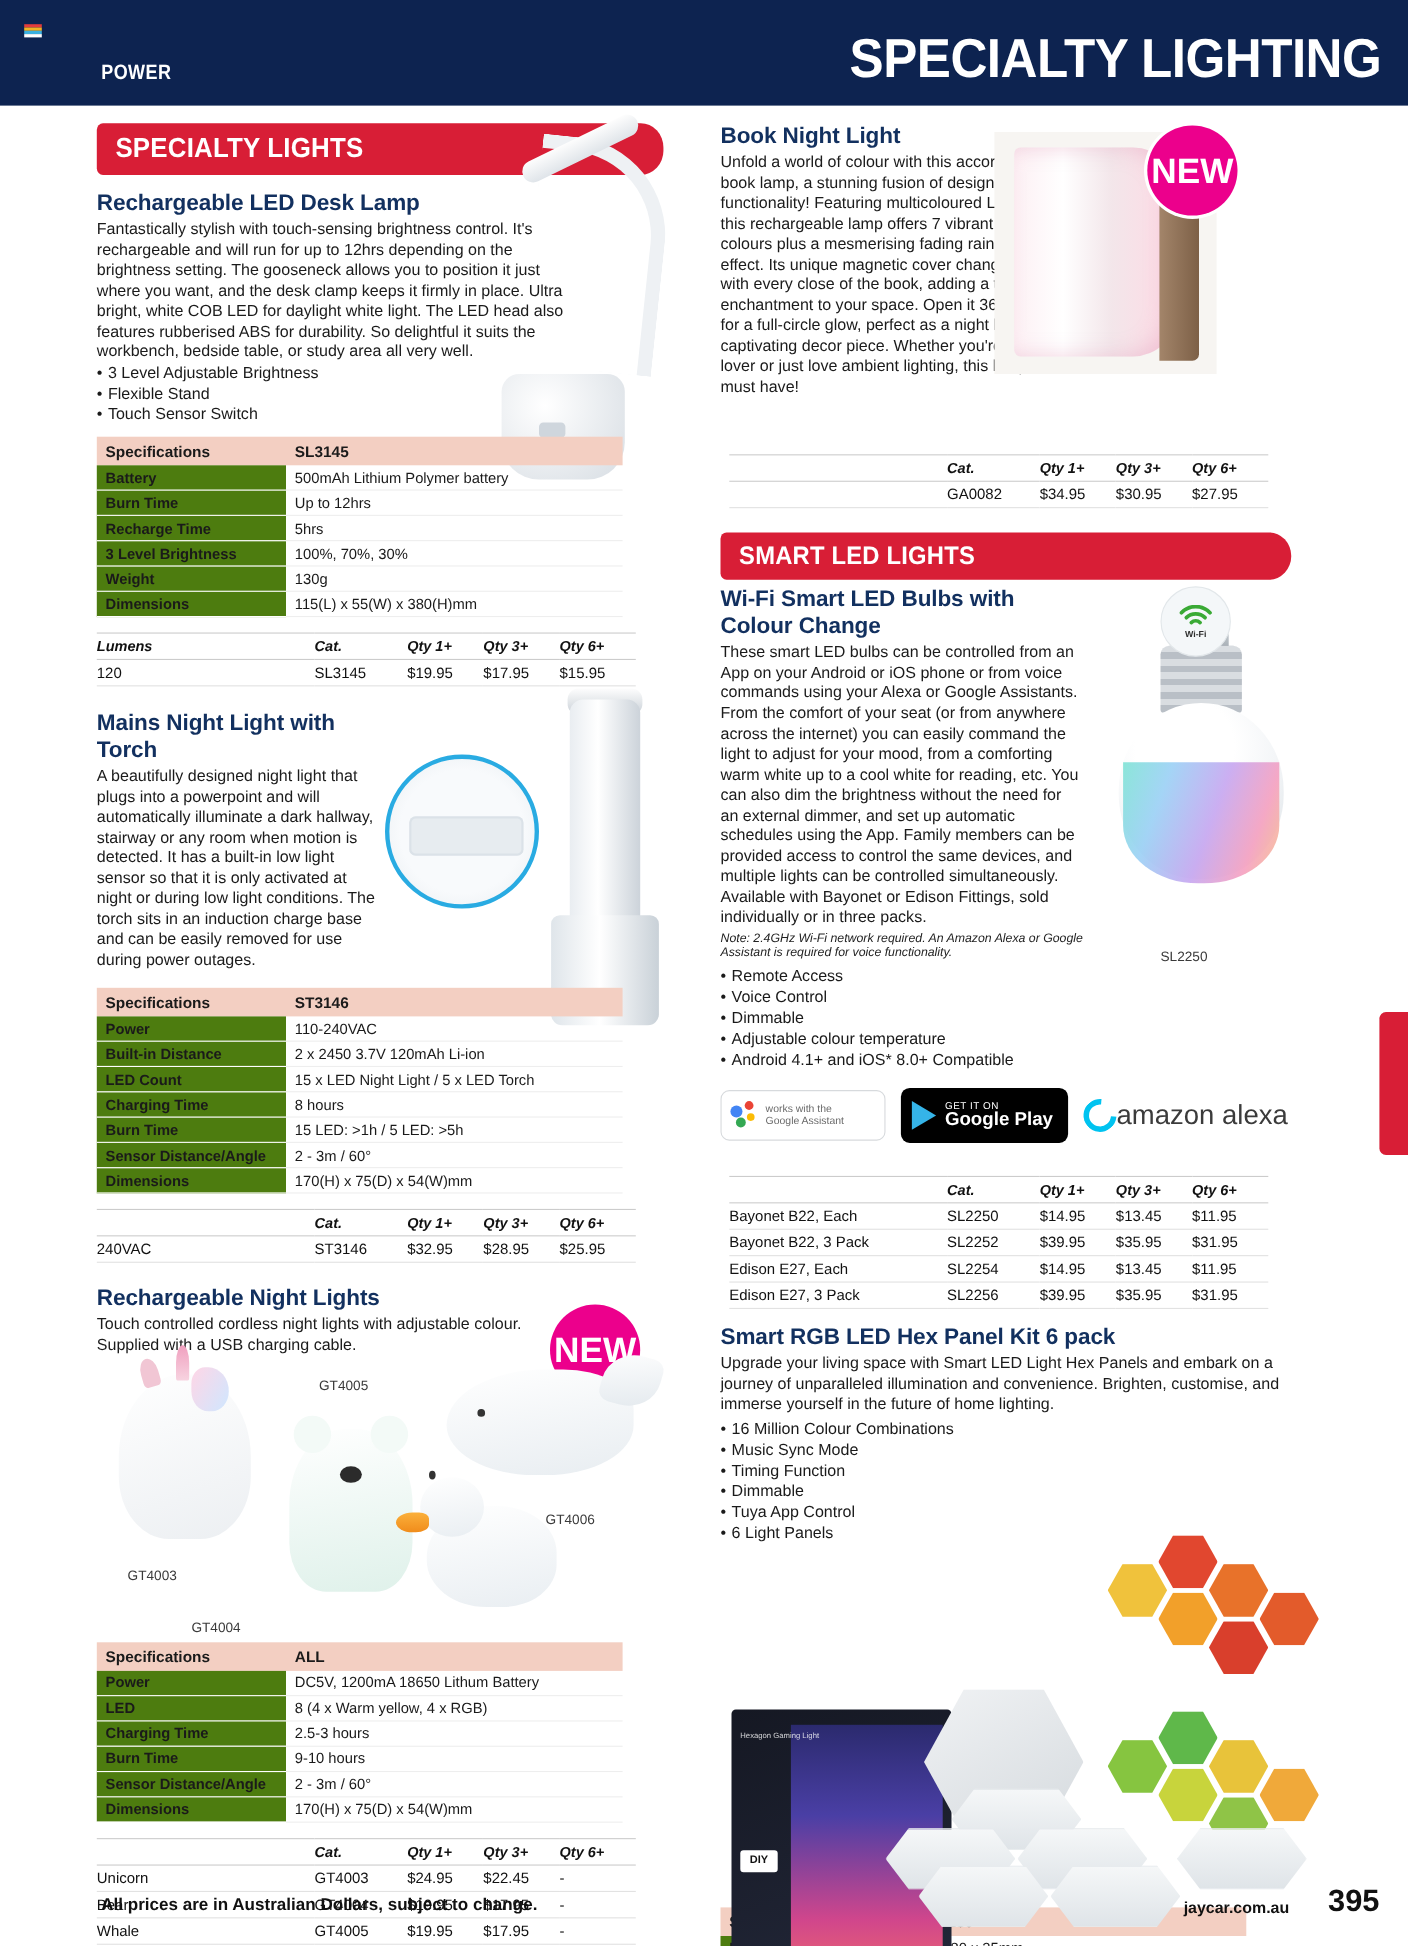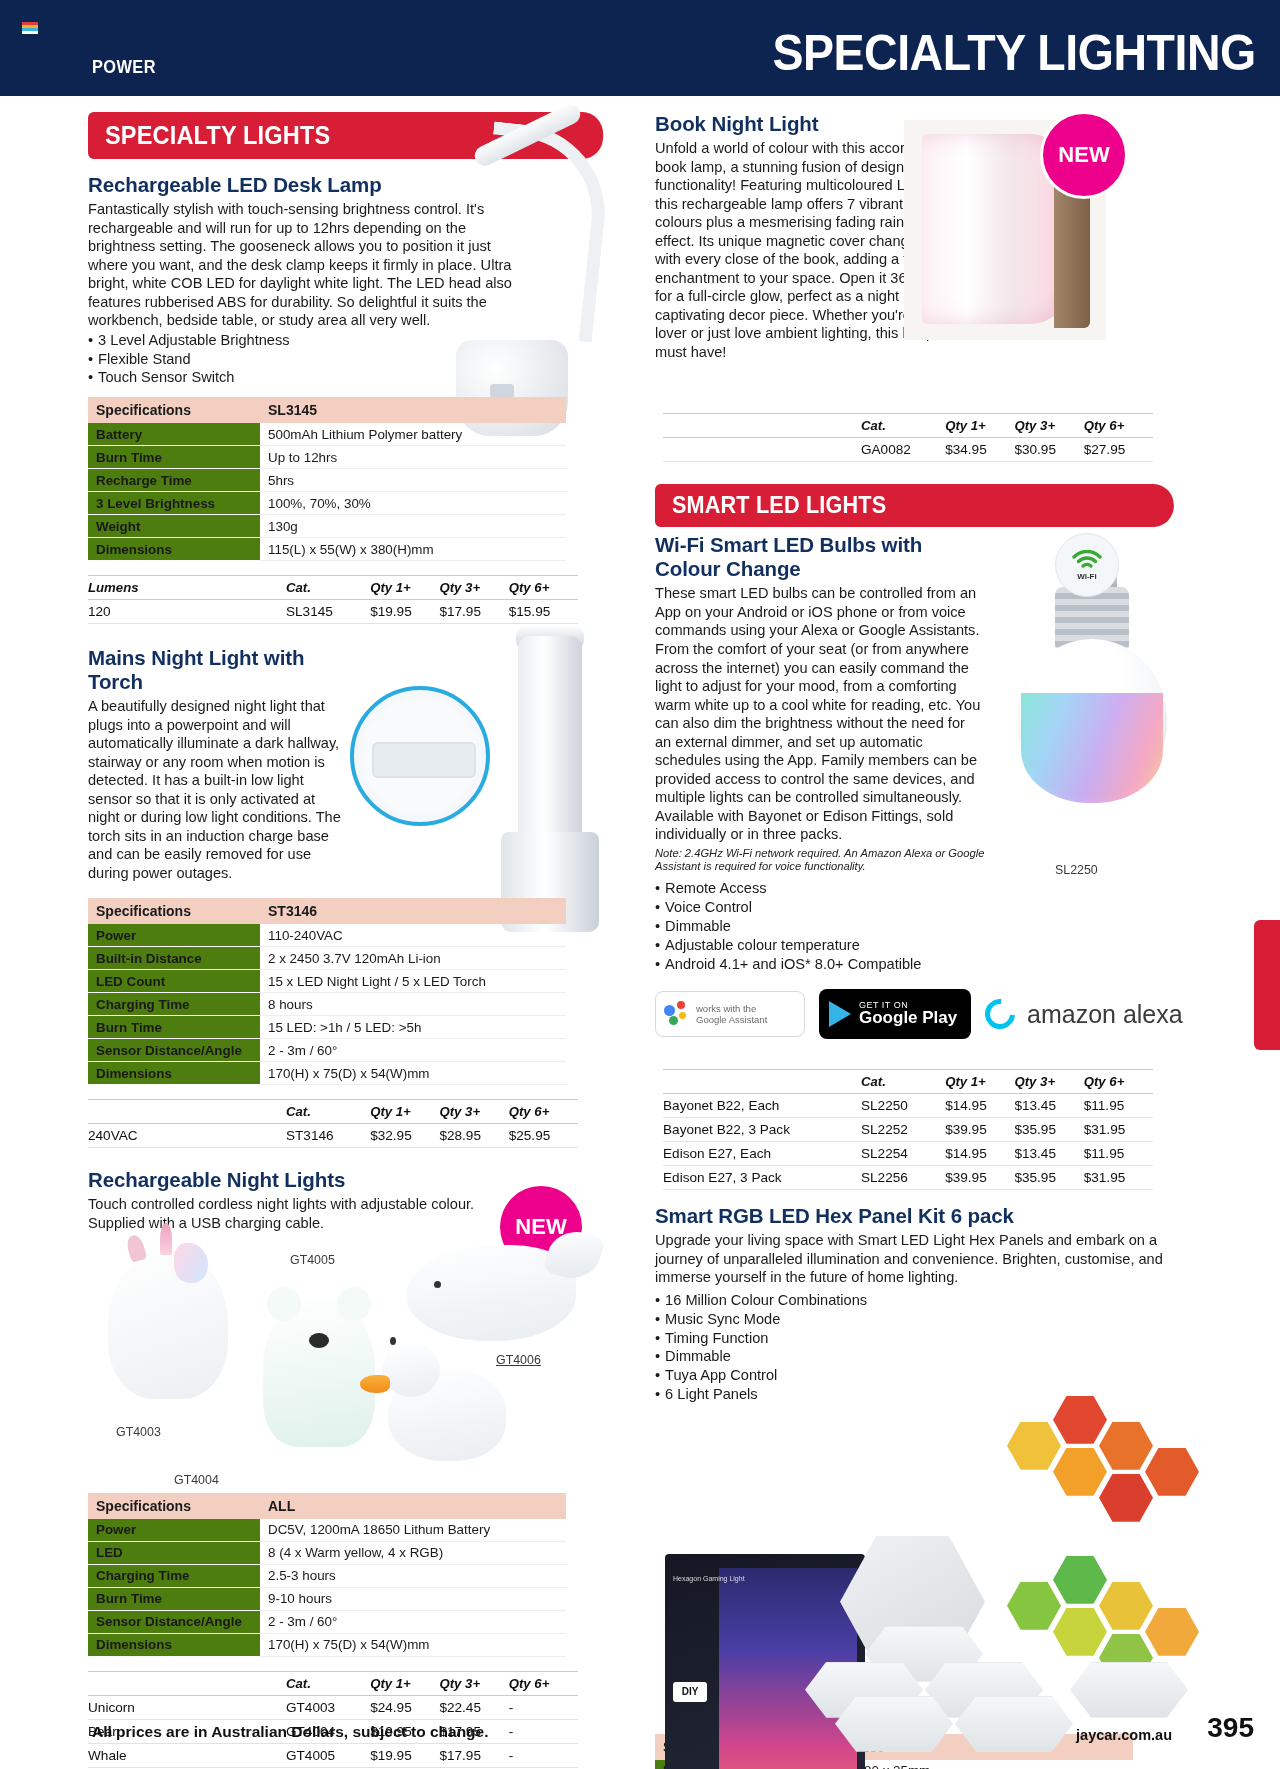--- a/index.html
+++ b/index.html
@@ -89,21 +89,21 @@
   table.price td {
     padding: 4px 4px 4px 0; border-bottom: 1px solid #e2e2e2; color:#111;
   }
   table.price .c-name { width: 40%; }
   table.price .c-cat  { width: 17%; }
   table.price .c-q    { width: 14%; }
 
   
   .newbadge {
     position: absolute; width: 82px; height: 82px; border-radius: 50%;
-    background: #ec008c; color: #fff; font-weight: bold; font-size: 22px;
+    background: #ec008c; color: #fff; font-weight: bold; font-size: 32px;
     display: flex; align-items: center; justify-content: center;
     box-shadow: 0 0 0 3px #fff;
   }
 
   
   .lamp-neck {
     position:absolute; left: 395px; top: 2px; width: 120px; height: 210px;
     border: 13px solid #eef1f4; border-radius: 0 90px 0 0;
     border-left: none; border-bottom: none; transform: rotate(6deg);
   }
@@ -242,21 +242,21 @@
   .badge-play {
     width: 152px; height: 50px; background:#000; border-radius: 8px;
     display:flex; align-items:center; padding: 0 10px; gap: 8px; color:#fff;
   }
   .badge-play .tri {
     width: 0; height: 0; border-top: 13px solid transparent; border-bottom: 13px solid transparent;
     border-left: 22px solid #35b4e8;
   }
   .badge-play .t1 { font-size: 9px; letter-spacing:.5px; }
   .badge-play .t2 { font-size: 17px; font-weight:bold; margin-top:-2px;}
-  .badge-alexa { display:flex; align-items:center; gap: 12px; }
+  .badge-alexa { display:flex; align-items:center; gap: 0; }
   .badge-alexa .ring {
     width: 30px; height: 30px; border-radius:50%;
     border: 5px solid #00c3f0; border-right-color: transparent; transform: rotate(-40deg);
   }
   .badge-alexa .txt { font-size: 25px; color:#3b3b3b; }
 
   
   .hexgrid { position:absolute; }
   .hex {
     position:absolute; width: 54px; height: 48px;
@@ -482,21 +482,21 @@
         </div>
         <div class="fig fig-duck">
           <div class="head">
             <div class="eye"></div>
           </div>
           <div class="beak"></div>
         </div>
         <div class="cat-label" style="left:28px; top:184px;">GT4003</div>
         <div class="cat-label" style="left:86px; top:232px;">GT4004</div>
         <div class="cat-label" style="left:202px; top:12px;">GT4005</div>
-        <div class="cat-label" style="left:408px; top:112px;text-decoration:underline;">GT4006</div>
+        <div class="cat-label" style="left:408px; top:133px;">GT4006</div>
       </div>
 
       <table class="spec" style="width:478px;">
         <tbody>
             <tr>
           <th>Specifications</th>
           <th>ALL</th>
         </tr>
         <tr>
               <td class="k">Power</td>

